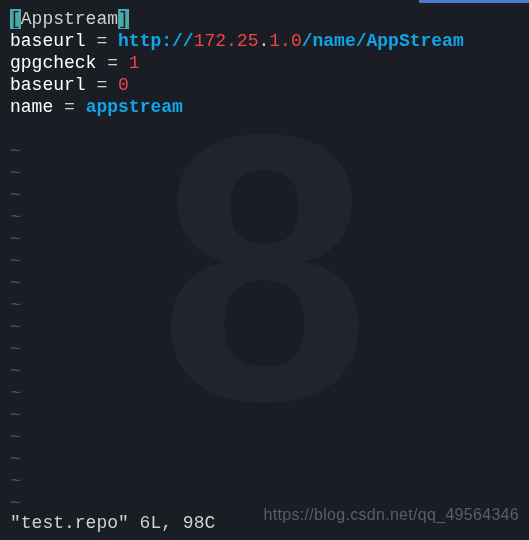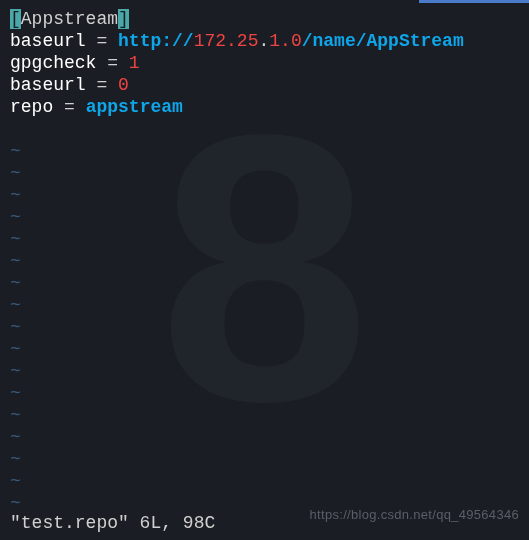--- a/index.html
+++ b/index.html
@@ -64,21 +64,21 @@
       position: absolute;
       bottom: 6px;
       left: 10px;
       color: #d0d0d0;
     }
     .watermark {
       position: absolute;
       bottom: 14px;
       right: 10px;
       color: #5a5e66;
-      font-size: 13px;
+      font-size: 16px;
       font-family: Arial, sans-serif;
       letter-spacing: 0.3px;
     }
     .bg-8 {
       position: absolute;
       top: 50%;
       left: 50%;
       transform: translate(-50%, -58%);
       font-size: 380px;
       color: #20242b;
@@ -100,21 +100,21 @@
 
 <div class="content">
   <div class="line"><span class="cursor">[</span><span class="section-name">Appstream</span><span class="bracket-hl">]</span></div>
 
   <div class="line"><span class="key">baseurl</span><span class="equals"> = </span><span class="value">http://</span><span class="num">172.25</span><span class="dot">.</span><span class="num">1.0</span><span class="value">/name/AppStream</span></div>
 
   <div class="line"><span class="key">gpgcheck</span><span class="equals"> = </span><span class="num">1</span></div>
 
   <div class="line"><span class="key">baseurl</span><span class="equals"> = </span><span class="num">0</span></div>
 
-  <div class="line"><span class="key">repo</span><span class="equals"> = </span><span class="value">appstream</span></div>
+  <div class="line"><span class="key">name</span><span class="equals"> = </span><span class="value">appstream</span></div>
 
   <div class="line">&nbsp;</div>
 
   <div class="line tilde">~</div>
   <div class="line tilde">~</div>
   <div class="line tilde">~</div>
   <div class="line tilde">~</div>
   <div class="line tilde">~</div>
   <div class="line tilde">~</div>
   <div class="line tilde">~</div>

